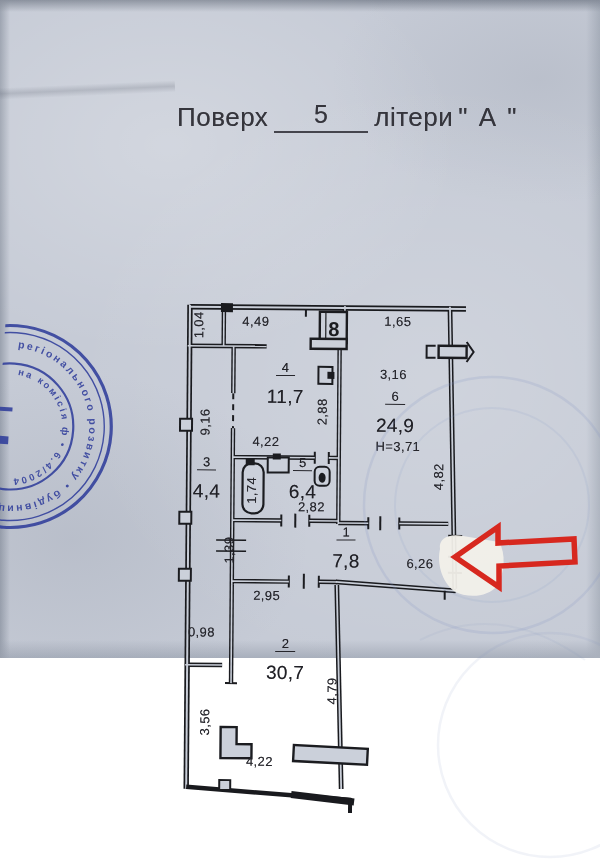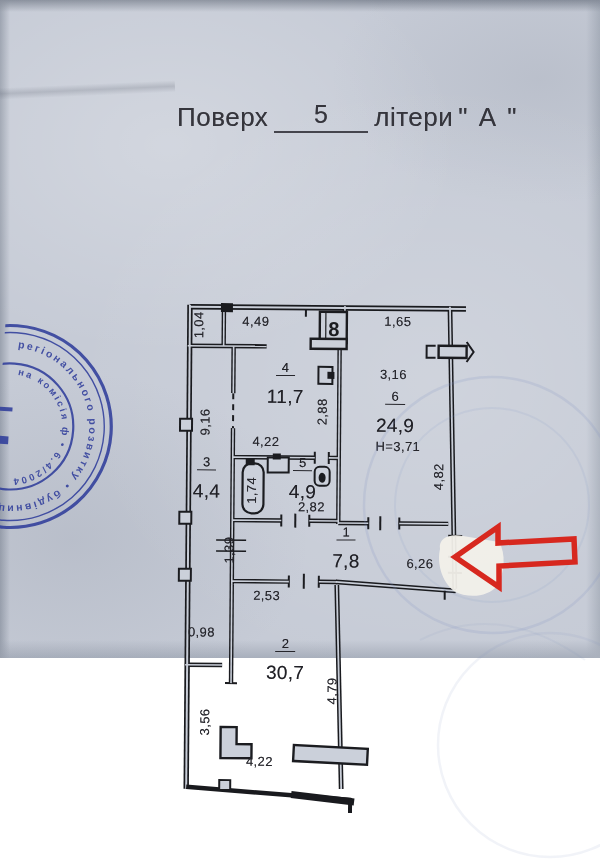--- a/index.html
+++ b/index.html
@@ -199,21 +199,21 @@
     <span class="dim" style="left:221px;top:26px">1,65</span>
     <span class="dim v" style="left:29px;top:128px">9,16</span>
     <span class="dim" style="left:90px;top:147px">4,22</span>
     <span class="dim v" style="left:146px;top:117px">2,88</span>
     <span class="dim" style="left:217px;top:79px">3,16</span>
     <span class="dim v" style="left:263px;top:181px">4,82</span>
     <span class="dim v" style="left:76px;top:196px">1,74</span>
     <span class="dim" style="left:136px;top:212px">2,82</span>
     <span class="dim v" style="left:54px;top:256px">1,39</span>
     <span class="dim" style="left:245px;top:268px">6,26</span>
-    <span class="dim" style="left:92px;top:301px">2,53</span>
+    <span class="dim" style="left:92px;top:301px">2,95</span>
     <span class="dim" style="left:27px;top:338px">0,98</span>
     <span class="dim v" style="left:158px;top:396px">4,79</span>
     <span class="dim v" style="left:31px;top:428px">3,56</span>
     <span class="dim" style="left:86px;top:467px">4,22</span>
     <span class="dim" style="left:222px;top:151px">H=3,71</span>
 
     <div class="room" style="left:171px;top:253px">
       <span class="num">1</span>
       <div class="area">7,8</div>
     </div>
@@ -224,21 +224,21 @@
     <div class="room" style="left:31px;top:184px">
       <span class="num">3</span>
       <div class="area">4,4</div>
     </div>
     <div class="room" style="left:109px;top:89px">
       <span class="num">4</span>
       <div class="area">11,7</div>
     </div>
     <div class="room" style="left:127px;top:184px">
       <span class="num">5</span>
-      <div class="area">4,9</div>
+      <div class="area">6,4</div>
     </div>
     <div class="room" style="left:219px;top:117px">
       <span class="num">6</span>
       <div class="area">24,9</div>
     </div>
   </div>
 
   <svg class="stamp" viewBox="0 0 125 240">
     <g fill="none" stroke="#2c3a9a">
       <circle cx="12" cy="118" r="101" stroke-width="3.2"></circle>

